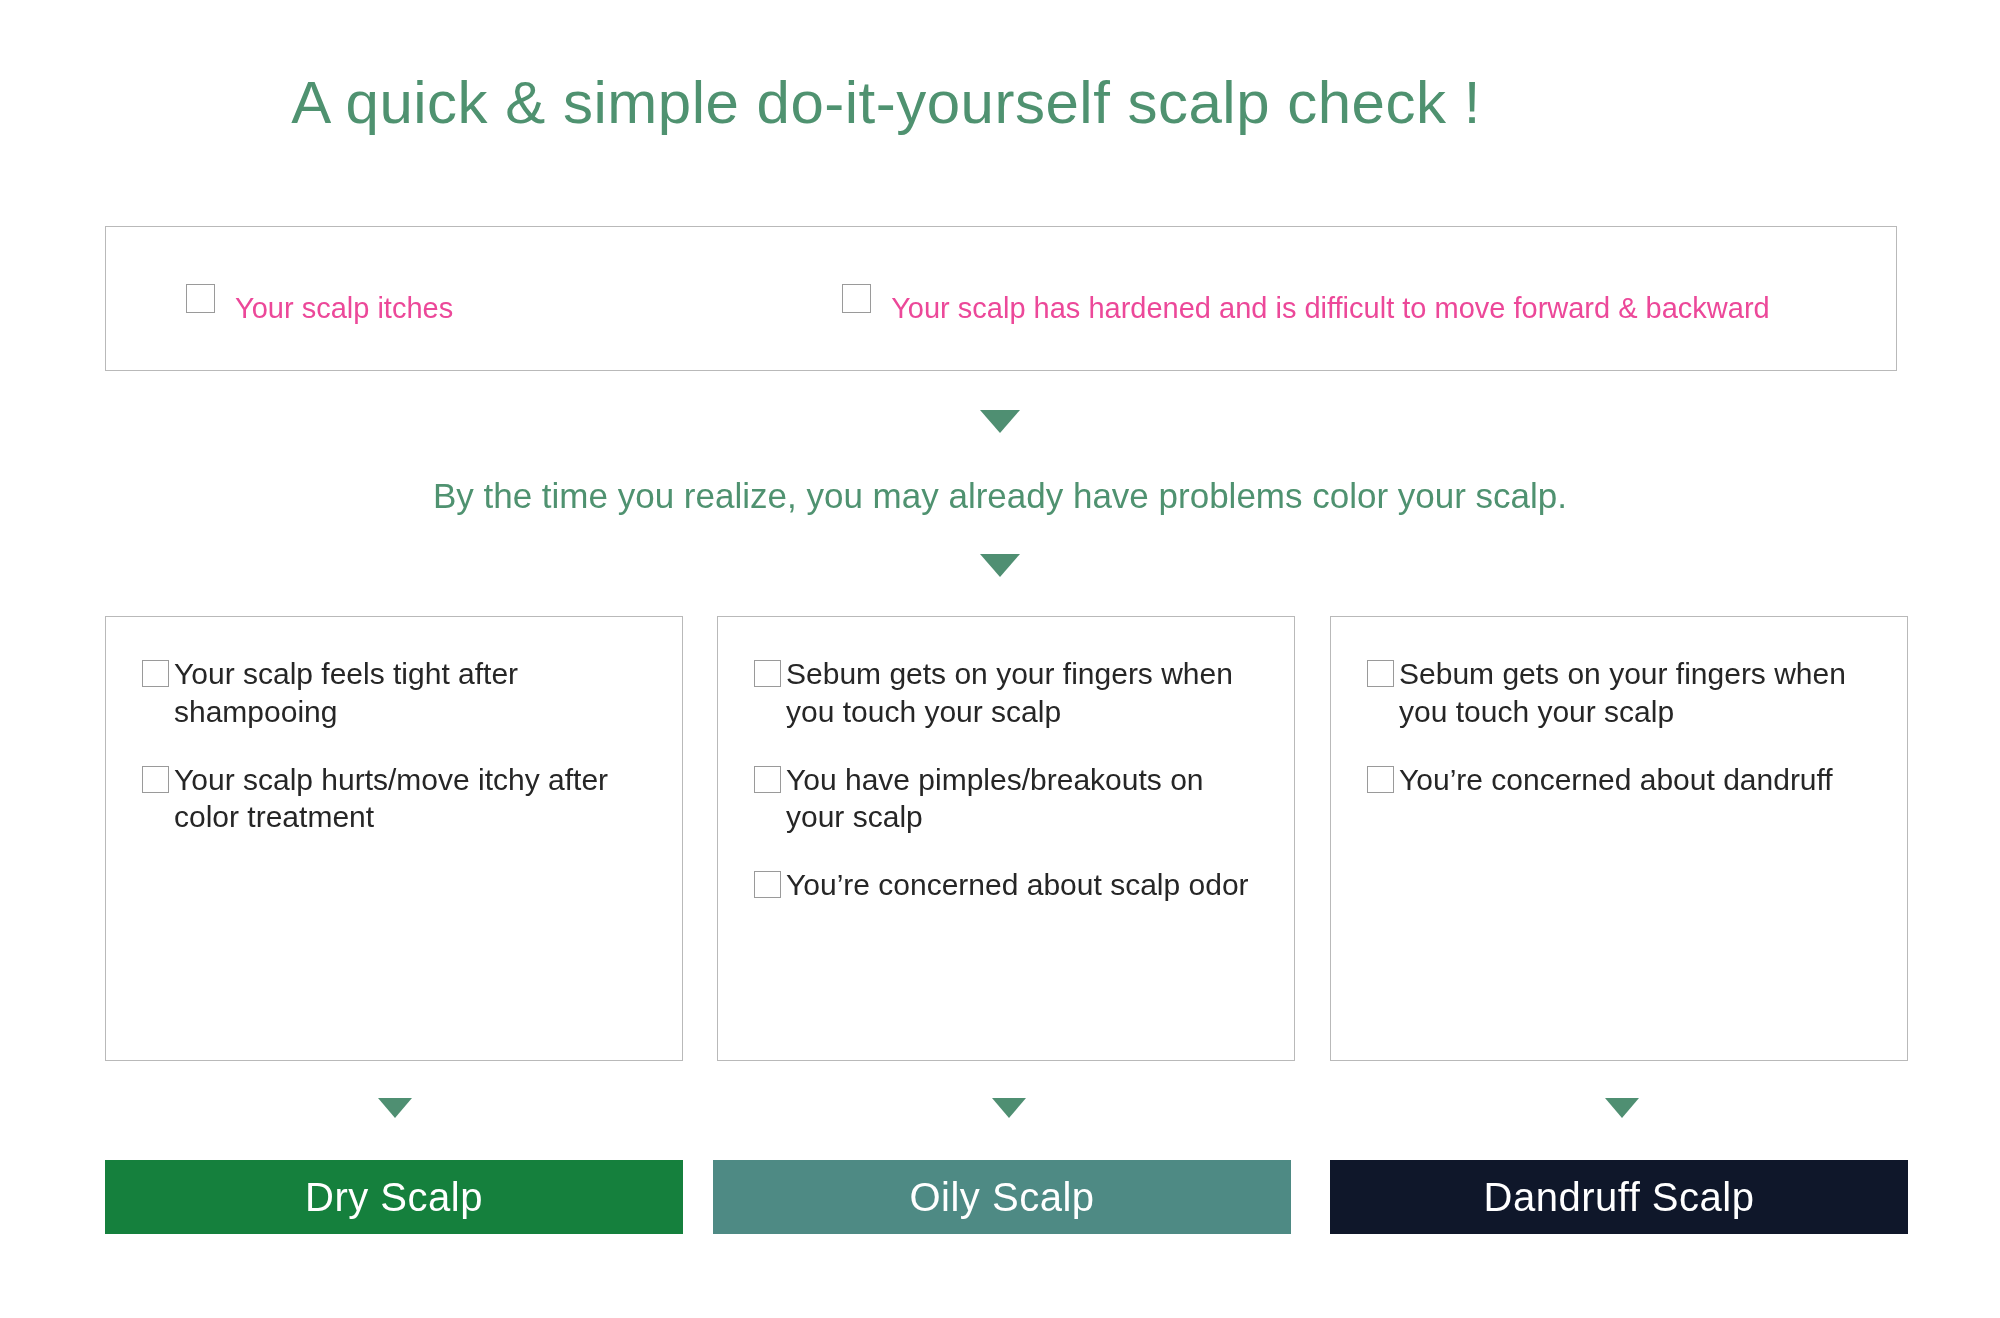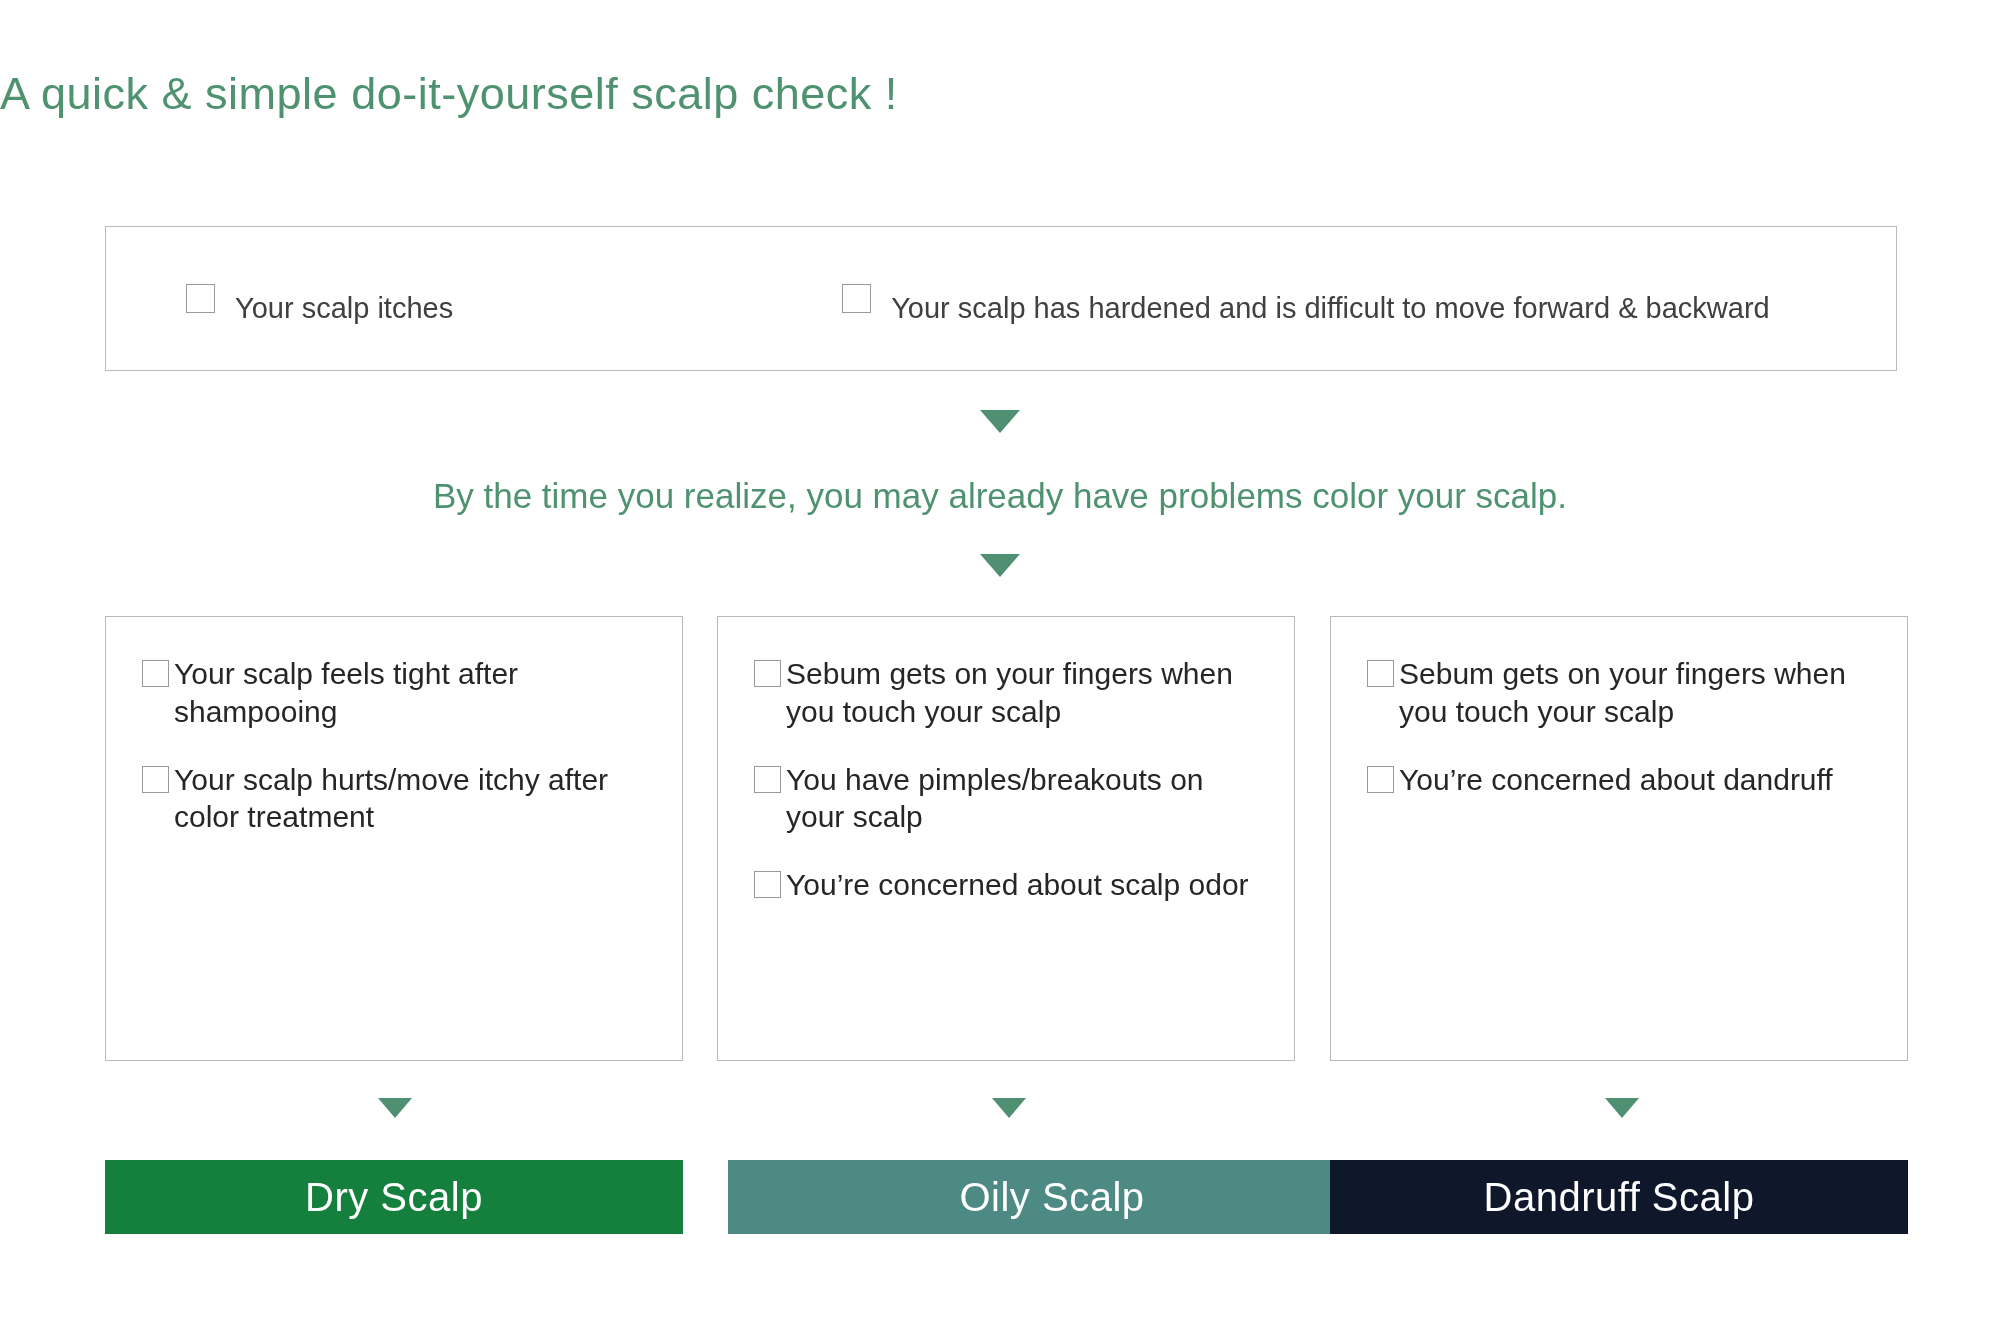--- a/index.html
+++ b/index.html
@@ -20,22 +20,22 @@
     height: 1318px;
     box-sizing: border-box;
   }
 
   
   .title {
     position: absolute;
     top: 68px;
     left: 0;
     width: 1772px;
-    text-align: left;
-    font-size: 45px;
+    text-align: center;
+    font-size: 60px;
     font-weight: 400;
     letter-spacing: 0.5px;
     color: #4f9270;
     white-space: nowrap;
   }
 
   
   .top-box {
     position: absolute;
     left: 105px;
@@ -60,21 +60,21 @@
   .chk {
     width: 29px;
     height: 29px;
     border: 1.6px solid #9a9a9a;
     box-sizing: border-box;
     flex: 0 0 auto;
     background: #fff;
   }
   .top-label {
     font-size: 29px;
-    color: #404040;
+    color: #ec4899;
     white-space: nowrap;
     margin-top: 20px;
   }
 
   
   .arrow {
     position: absolute;
     width: 0;
     height: 0;
     border-left: 20px solid transparent;
@@ -147,21 +147,21 @@
     width: 578px;
     height: 74px;
     display: flex;
     align-items: center;
     justify-content: center;
     color: #ffffff;
     font-size: 40px;
     letter-spacing: 0.5px;
   }
   .res-1 { left: 105px; }
-  .res-2 { left: 728px; padding-left: 35px; }
+  .res-2 { left: 713px; }
   .res-3 { left: 1330px; }
 </style>
 </head>
 <body>
 
 <div class="page">
 
   <div class="title">A quick &amp; simple do-it-yourself scalp check !</div>
 
   <div class="top-box">

